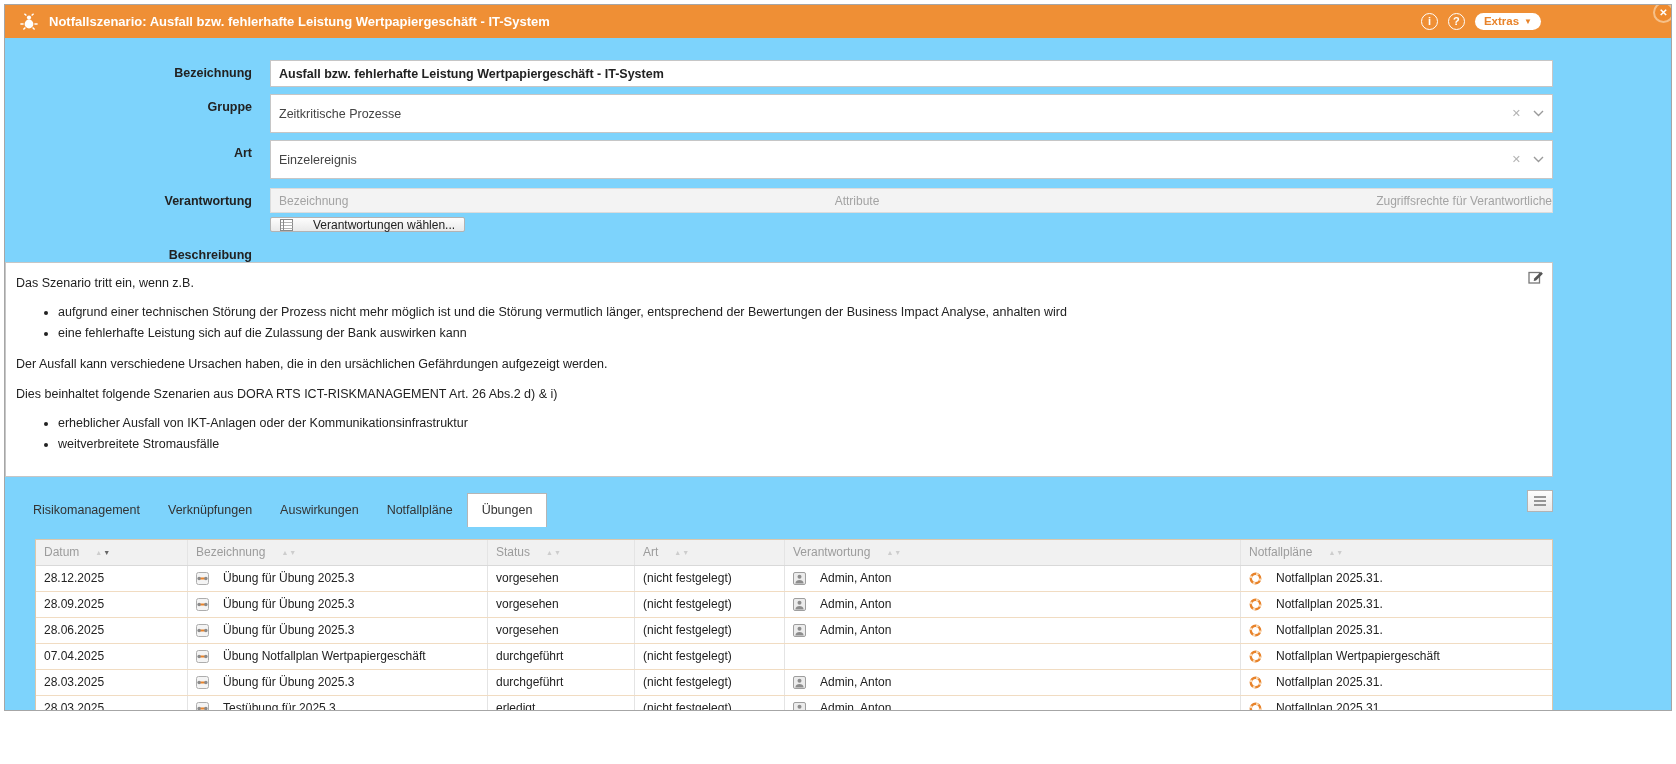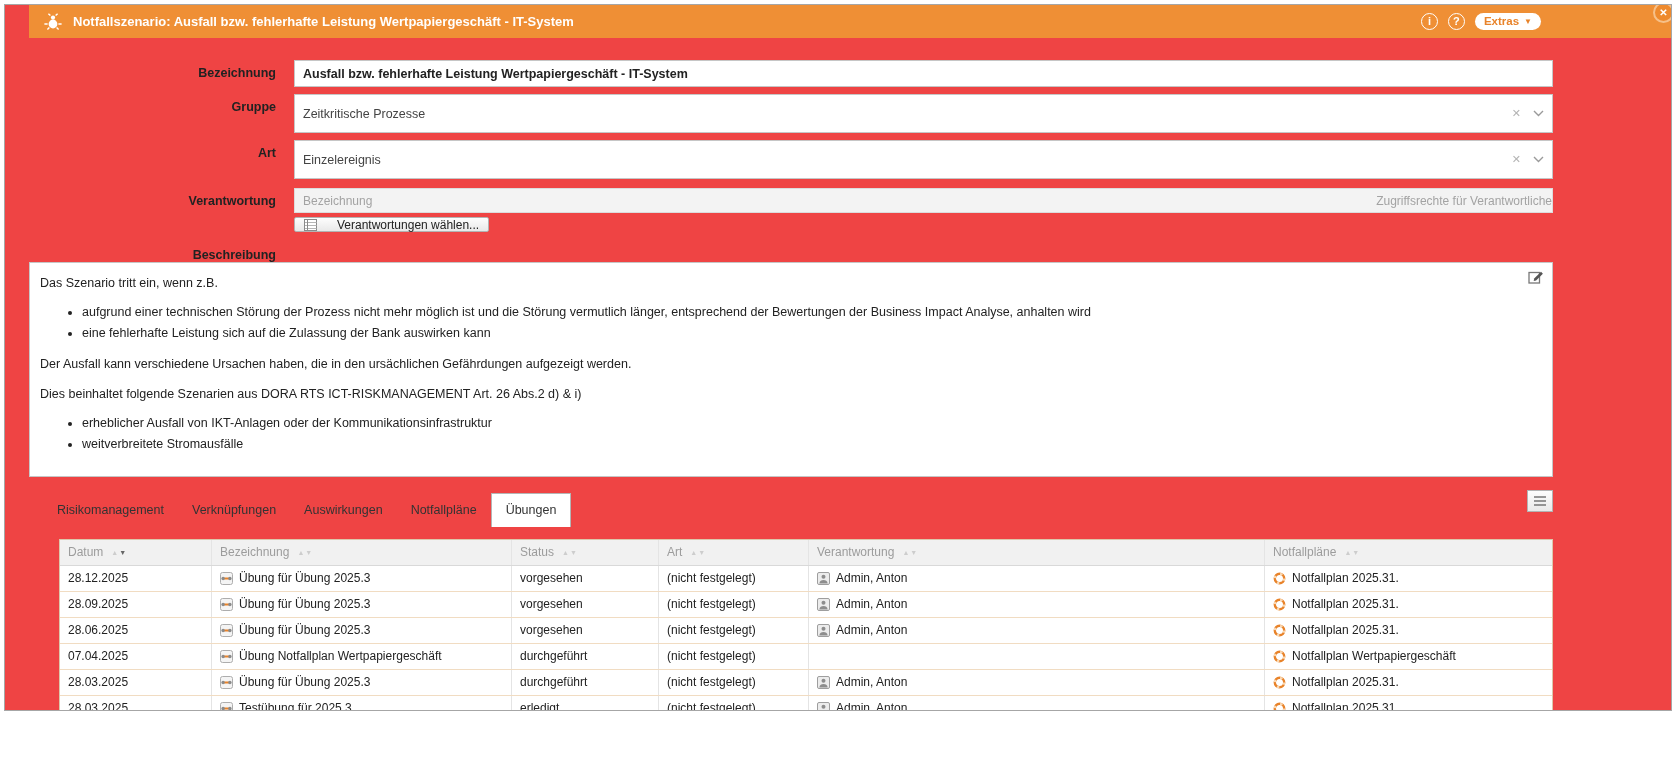--- a/index.html
+++ b/index.html
@@ -1,19 +1,19 @@
 <!DOCTYPE html>
 <html><head>
 <meta charset="utf-8">
 <style>
   * { box-sizing: border-box; margin: 0; padding: 0; }
   html, body { background: #fff; }
   body { font-family: "Liberation Sans", sans-serif; font-size: 12.5px; color: #222; }
 
-  .window { position: relative; margin: 4px; height: 707px; border: 1px solid #a6a6a6; background: #ef4444; overflow: hidden; padding-left: 24px; }
+  .window { position: relative; margin: 4px; height: 707px; border: 1px solid #a6a6a6; background: #7dd3fc; overflow: hidden; }
 
   
   .titlebar { position: relative; height: 33px; background: #ef8f35; display: flex; align-items: center; padding: 0 14px; gap: 10px; }
   .app-icon { display: flex; align-items: center; }
   .title { color: #fff; font-weight: bold; font-size: 13px; white-space: nowrap; }
   .tb-right { margin-left: auto; display: flex; align-items: center; gap: 10px; margin-right: 116px; }
   .circle-icon { width: 17px; height: 17px; border: 1.5px solid #fff; border-radius: 50%; color: #fff; font-size: 11px; font-weight: bold; display: flex; align-items: center; justify-content: center; cursor: pointer; line-height: 1; }
   .extras-btn { background: #fff; color: #e8832a; font-weight: bold; font-size: 11.5px; border-radius: 9px; padding: 3px 9px; display: flex; align-items: center; gap: 5px; cursor: pointer; line-height: 1; }
   .extras-btn .caret { font-size: 8px; }
   .close-btn { position: absolute; top: -3px; right: -3px; width: 21px; height: 21px; border-radius: 50%; background: #ee8a2d; border: 2px solid #f6c089; color: #fff; font-size: 10px; font-weight: bold; display: flex; align-items: center; justify-content: center; cursor: pointer; z-index: 10; }
@@ -48,21 +48,21 @@
   .tabsbar { display: flex; align-items: flex-end; margin: 13px 118px 0 14px; height: 37px; }
   .tab { padding: 9px 14px 10px; color: #333; cursor: pointer; white-space: nowrap; }
   .tab.active { border: 1px solid #b5b5b5; border-bottom: none; background: #fff; }
   .view-toggle { margin-left: auto; align-self: flex-start; width: 26px; height: 22px; border: 1px solid #b3b3b3; background: linear-gradient(#fdfdfd, #e9e9e9); display: flex; align-items: center; justify-content: center; cursor: pointer; }
 
   
   .panel { margin: 12px 118px 0 30px; border: 1px solid #dcc7ab; background: #fff; }
   .thead { display: flex; background: #f1f1f1; border-bottom: 1px solid #d9d9d9; }
   .trow { display: flex; border-bottom: 1px solid #f1dcc2; background: #fff; cursor: pointer; }
   .trow:last-child { border-bottom: none; }
-  .cell { padding: 5px 8px; border-right: 1px solid #e4e4e4; display: flex; align-items: center; gap: 6px; font-size: 12px; overflow: hidden; white-space: nowrap; min-height: 25px; }
+  .cell { padding: 5px 8px; border-right: 1px solid #e4e4e4; display: flex; align-items: center; gap: 14px; font-size: 12px; overflow: hidden; white-space: nowrap; min-height: 25px; }
   .thead .cell:last-child, .trow .cell:last-child { border-right: none; }
   .th { color: #9c9c9c; cursor: pointer; }
   .c0 { width: 152px; flex: none; }
   .c1 { width: 300px; flex: none; }
   .c2 { width: 147px; flex: none; }
   .c3 { width: 150px; flex: none; }
   .c4 { width: 456px; flex: none; }
   .c5 { flex: 1; min-width: 0; }
   .sort { display: inline-flex; gap: 1px; font-size: 7px; color: #cdcdcd; margin-left: 2px; }
   .sort i { font-style: normal; }
@@ -136,20 +136,21 @@
           </span>
         </div>
       </div>
     </div>
 
     <div class="frow" style="margin-bottom:8px;">
       <div class="flabel">Verantwortung</div>
       <div class="fctrl">
         <div class="vstrip">
             <span class="vcol0">Bezeichnung</span>
+            <span class="vcol1">Attribute</span>
             <span class="vcol2">Zugriffsrechte für Verantwortliche</span>
           </div>
         <div class="vbtn-row">
           <button class="btn">
             <span class="ic">
               <svg width="13" height="12" viewBox="0 0 13 12">
                   <rect x="0.5" y="0.5" width="12" height="11" fill="#fff" stroke="#8a8a8a"></rect>
                   <path d="M1 3.5h11.5 M1 6.5h11.5 M1 9.5h11.5" stroke="#b5b5b5"></path>
                   <path d="M3.5 1v10.5" stroke="#8a8a8a"></path>
                 </svg>

